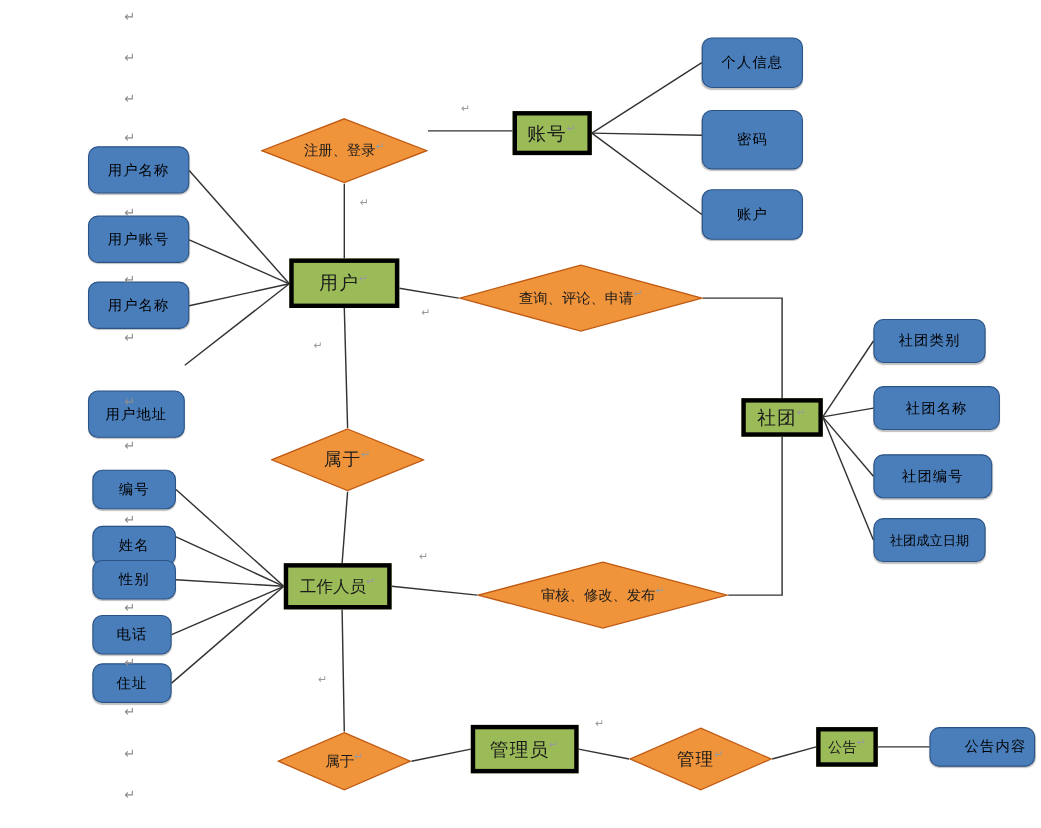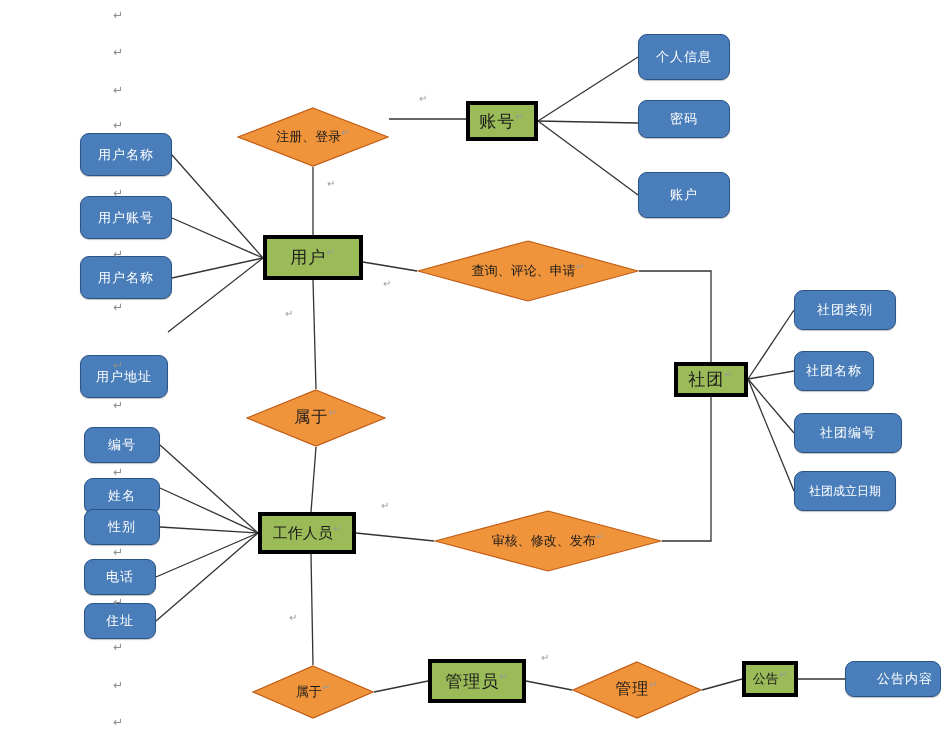--- a/index.html
+++ b/index.html
@@ -10,21 +10,21 @@
   .node{position:absolute;box-sizing:border-box;display:flex;align-items:center;
         justify-content:center;text-align:center;color:#1a1a1a;}
 
   
   .entity{background:#9BBB59;border:4px solid #000000;font-size:17px;letter-spacing:1px;}
   .entity.small{font-size:15px;letter-spacing:0px;}
   .entity.tiny{font-size:13px;letter-spacing:0px;}
 
   
   .attr{background:#4A7EBB;border:1px solid #2A5488;border-radius:9px;
-        font-size:13px;color:#ffffff;letter-spacing:1px;
+        font-size:13px;color:#000000;letter-spacing:1px;
         box-shadow:0 1px 1px rgba(0,0,0,.25);}
   .attr.t12{font-size:12px;letter-spacing:0px;}
 
   
   .rel{background:transparent;}
   .rel .lbl{position:relative;z-index:3;font-size:13px;color:#1a1a1a;
             white-space:nowrap;letter-spacing:0px;}
   .rel .lbl.big{font-size:16px;letter-spacing:1px;}
 
   
@@ -128,42 +128,42 @@
         <span class="">管理员<span class="ret">↵</span></span>
       </div>
       <div class="node entity tiny" style="left: 742px; top: 661px; width: 56px; height: 36px;">
         <span class="">公告<span class="ret">↵</span></span>
       </div>
     </div>
   <div id="layer-attrs">
       <div class="node attr" style="left: 638px; top: 34px; width: 92px; height: 46px;">
         <span class="">个人信息</span>
       </div>
-      <div class="node attr" style="left: 638px; top: 100px; width: 92px; height: 38px;">
+      <div class="node attr" style="left: 638px; top: 100px; width: 92px; height: 54px;">
         <span class="">密码</span>
       </div>
       <div class="node attr" style="left: 638px; top: 172px; width: 92px; height: 46px;">
         <span class="">账户</span>
       </div>
       <div class="node attr" style="left: 80px; top: 133px; width: 92px; height: 43px;">
         <span class="">用户名称</span>
       </div>
       <div class="node attr" style="left: 80px; top: 196px; width: 92px; height: 43px;">
         <span class="">用户账号</span>
       </div>
       <div class="node attr" style="left: 80px; top: 256px; width: 92px; height: 43px;">
         <span class="">用户名称</span>
       </div>
       <div class="node attr" style="left: 80px; top: 310px; width: 88px; height: 43px; margin-top: 45px;">
         <span class="">用户地址</span>
       </div>
       <div class="node attr" style="left: 794px; top: 290px; width: 102px; height: 40px;">
         <span class="">社团类别</span>
       </div>
-      <div class="node attr" style="left: 794px; top: 351px; width: 80px; height: 40px;">
+      <div class="node attr" style="left: 794px; top: 351px; width: 115px; height: 40px;">
         <span class="">社团名称</span>
       </div>
       <div class="node attr" style="left: 794px; top: 413px; width: 108px; height: 40px;">
         <span class="">社团编号</span>
       </div>
       <div class="node attr t12" style="left: 794px; top: 471px; width: 102px; height: 40px;">
         <span class="">社团成立日期</span>
       </div>
       <div class="node attr" style="left: 84px; top: 427px; width: 76px; height: 36px;">
         <span class="">编号</span>

